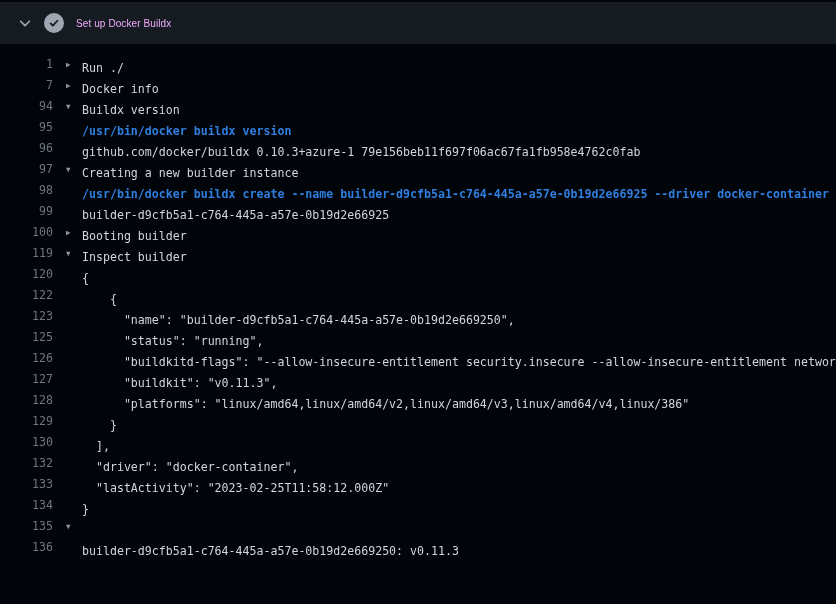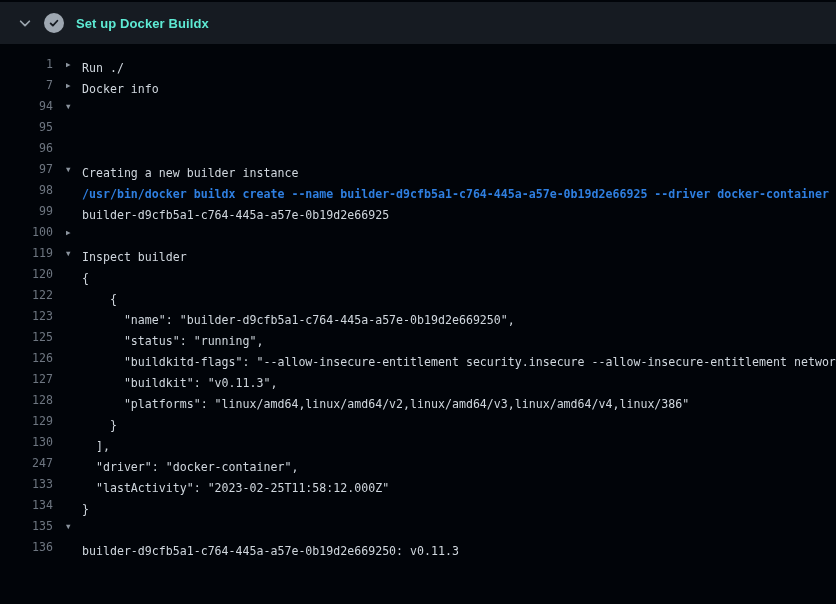--- a/index.html
+++ b/index.html
@@ -21,21 +21,21 @@
     width:18px;height:18px;display:flex;align-items:center;justify-content:center;
     background:none;border:none;padding:0;margin:0 10px 0 0;cursor:pointer;
   }
   .status-circle{
     width:20px;height:20px;border-radius:50%;
     background:#9ea7b1;
     display:flex;align-items:center;justify-content:center;
     margin-right:12px;flex:0 0 auto;
   }
   .step-title{
-    color:#5eead4;font-size:13px;font-weight:700;letter-spacing:.1px;
+    color:#f0abfc;font-size:10px;font-weight:400;letter-spacing:.1px;
     white-space:nowrap;
   }
   .log{
     padding-top:10px;
     font-family:"DejaVu Sans Mono","Liberation Mono",monospace;
     font-size:11.6px;
   }
   .row{
     display:flex;align-items:center;
     height:21px;line-height:21px;
@@ -70,35 +70,35 @@
     <svg width="12" height="12" viewBox="0 0 16 16" aria-hidden="true">
       <path d="M3.5 8.5 L6.5 11.5 L12.5 5" fill="none" stroke="#161b22" stroke-width="2.4" stroke-linecap="round" stroke-linejoin="round"></path>
     </svg>
   </span>
   <span class="step-title">Set up Docker Buildx</span>
 </div>
 
 <div class="log">
     <div class="row grp"><span class="num">1</span><span class="arrow">▶</span><span class="txt">Run ./</span></div>
     <div class="row grp"><span class="num">7</span><span class="arrow">▶</span><span class="txt">Docker info</span></div>
-    <div class="row grp"><span class="num">94</span><span class="arrow">▼</span></div>
-    <div class="row cmd"><span class="num">95</span><span class="arrow"></span></div>
-    <div class="row"><span class="num">96</span><span class="arrow"></span></div>
+    <div class="row grp"><span class="num">94</span><span class="arrow">▼</span><span class="txt">Buildx version</span></div>
+    <div class="row cmd"><span class="num">95</span><span class="arrow"></span><span class="txt">/usr/bin/docker buildx version</span></div>
+    <div class="row"><span class="num">96</span><span class="arrow"></span><span class="txt">github.com/docker/buildx 0.10.3+azure-1 79e156beb11f697f06ac67fa1fb958e4762c0fab</span></div>
     <div class="row grp"><span class="num">97</span><span class="arrow">▼</span><span class="txt">Creating a new builder instance</span></div>
     <div class="row cmd"><span class="num">98</span><span class="arrow"></span><span class="txt">/usr/bin/docker buildx create --name builder-d9cfb5a1-c764-445a-a57e-0b19d2e66925 --driver docker-container</span></div>
     <div class="row"><span class="num">99</span><span class="arrow"></span><span class="txt">builder-d9cfb5a1-c764-445a-a57e-0b19d2e66925</span></div>
-    <div class="row grp"><span class="num">100</span><span class="arrow">▶</span></div>
+    <div class="row grp"><span class="num">100</span><span class="arrow">▶</span><span class="txt">Booting builder</span></div>
     <div class="row grp"><span class="num">119</span><span class="arrow">▼</span><span class="txt">Inspect builder</span></div>
     <div class="row"><span class="num">120</span><span class="arrow"></span><span class="txt">{</span></div>
     <div class="row"><span class="num">122</span><span class="arrow"></span><span class="txt">    {</span></div>
     <div class="row"><span class="num">123</span><span class="arrow"></span><span class="txt">      "name": "builder-d9cfb5a1-c764-445a-a57e-0b19d2e669250",</span></div>
     <div class="row"><span class="num">125</span><span class="arrow"></span><span class="txt">      "status": "running",</span></div>
     <div class="row"><span class="num">126</span><span class="arrow"></span><span class="txt">      "buildkitd-flags": "--allow-insecure-entitlement security.insecure --allow-insecure-entitlement network.host",</span></div>
     <div class="row"><span class="num">127</span><span class="arrow"></span><span class="txt">      "buildkit": "v0.11.3",</span></div>
     <div class="row"><span class="num">128</span><span class="arrow"></span><span class="txt">      "platforms": "linux/amd64,linux/amd64/v2,linux/amd64/v3,linux/amd64/v4,linux/386"</span></div>
     <div class="row"><span class="num">129</span><span class="arrow"></span><span class="txt">    }</span></div>
     <div class="row"><span class="num">130</span><span class="arrow"></span><span class="txt">  ],</span></div>
-    <div class="row"><span class="num">247</span><span class="arrow"></span><span class="txt">  "driver": "docker-container",</span></div>
+    <div class="row"><span class="num">132</span><span class="arrow"></span><span class="txt">  "driver": "docker-container",</span></div>
     <div class="row"><span class="num">133</span><span class="arrow"></span><span class="txt">  "lastActivity": "2023-02-25T11:58:12.000Z"</span></div>
     <div class="row"><span class="num">134</span><span class="arrow"></span><span class="txt">}</span></div>
     <div class="row grp"><span class="num">135</span><span class="arrow">▼</span></div>
     <div class="row"><span class="num">136</span><span class="arrow"></span><span class="txt">builder-d9cfb5a1-c764-445a-a57e-0b19d2e669250: v0.11.3</span></div>
   </div>
 
 </body></html>

